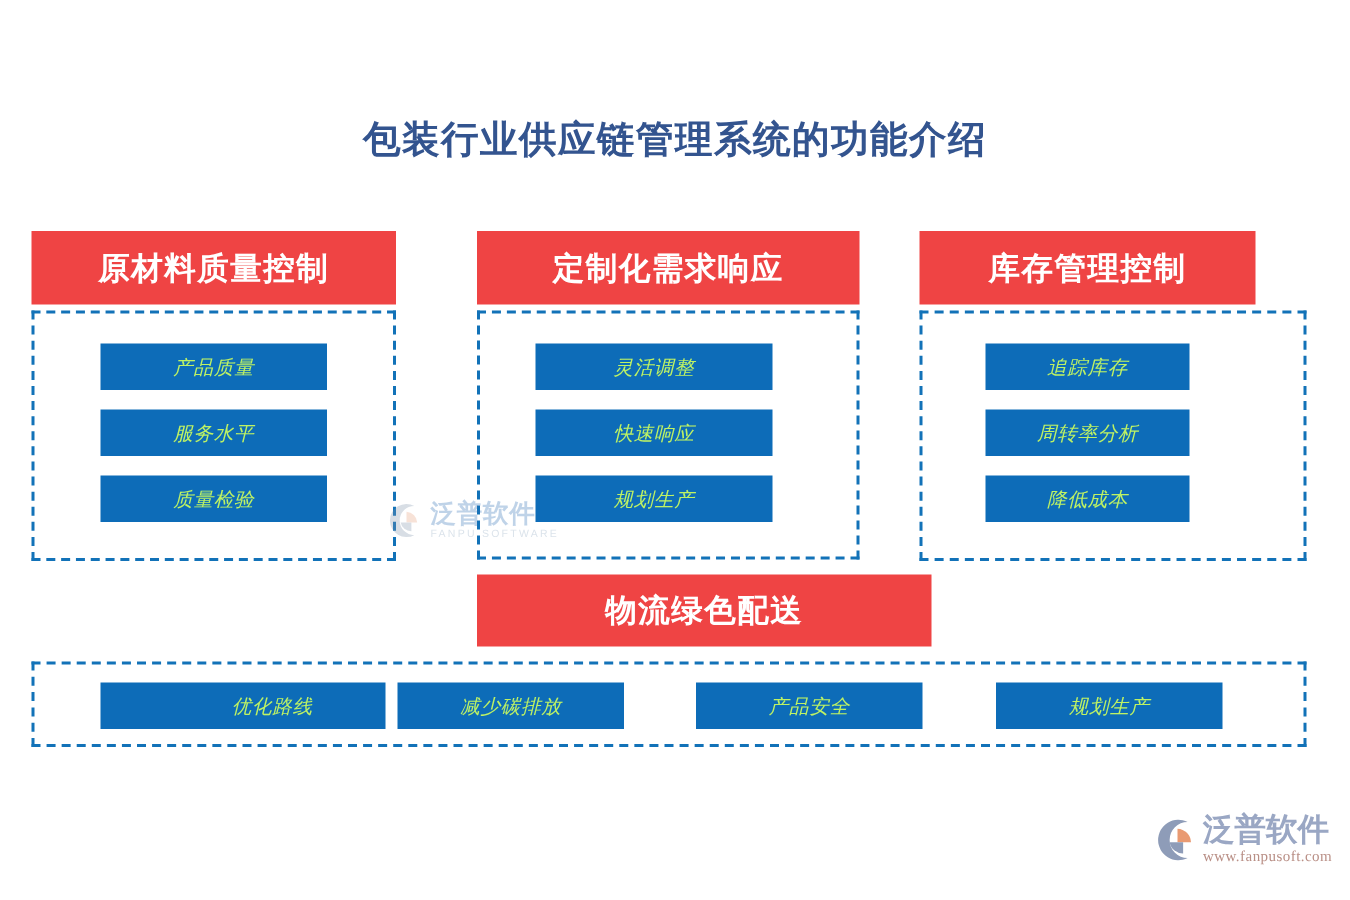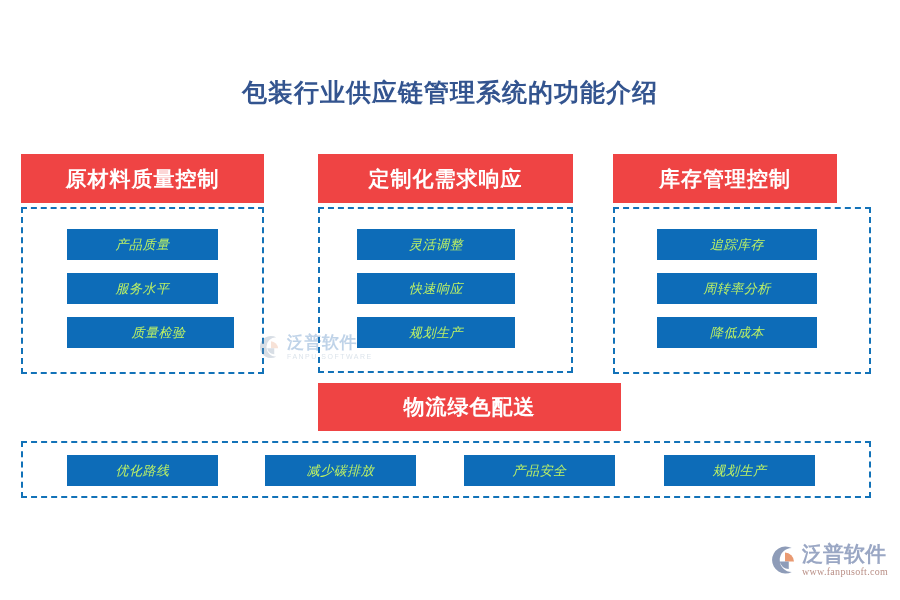--- a/index.html
+++ b/index.html
@@ -80,37 +80,37 @@
     align-items: center;
     justify-content: center;
     white-space: nowrap;
     letter-spacing: 0.5px;
   }
 
   
   .col1-chip { left: 67px; width: 151px; height: 31px; }
   #c1-0 { top: 229px; }
   #c1-1 { top: 273px; }
-  #c1-2 { top: 317px; padding-left: 16px; }
+  #c1-2 { top: 317px; }
 
   
   .col2-chip { left: 357px; width: 158px; height: 31px; }
   #c2-0 { top: 229px; }
   #c2-1 { top: 273px; }
   #c2-2 { top: 317px; }
 
   
-  .col3-chip { left: 657px; width: 160px; height: 31px; }
+  .col3-chip { left: 657px; width: 136px; height: 31px; }
   #c3-0 { top: 229px; }
   #c3-1 { top: 273px; }
   #c3-2 { top: 317px; }
 
   
   .bot-chip { top: 455px; width: 151px; height: 31px; }
-  #b-0 { left: 67px; }
+  #b-0 { left: 67px; padding-left: 39px; }
   #b-1 { left: 265px; }
   #b-2 { left: 464px; }
   #b-3 { left: 664px; }
 
   
   .watermark {
     position: absolute;
     left: 258px;
     top: 325px;
     width: 120px;

